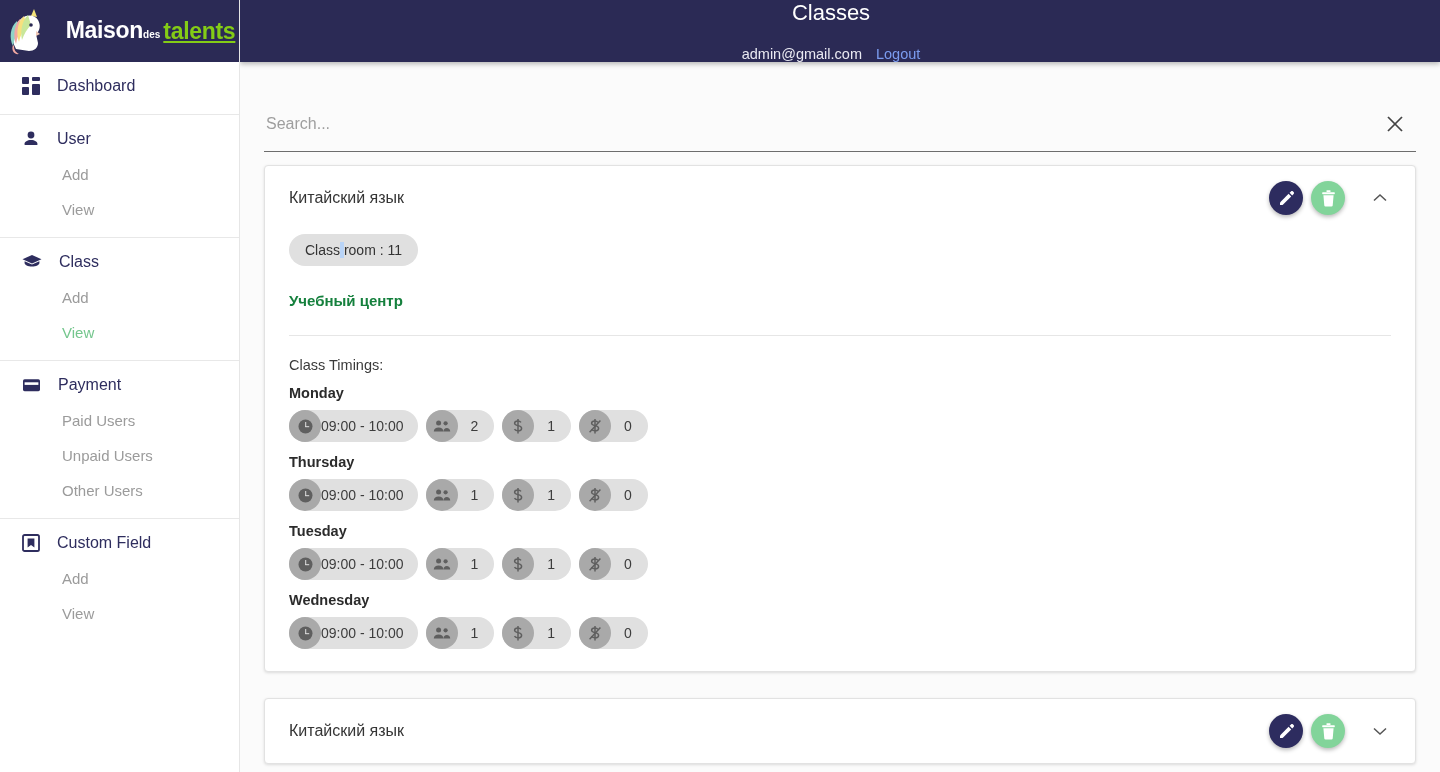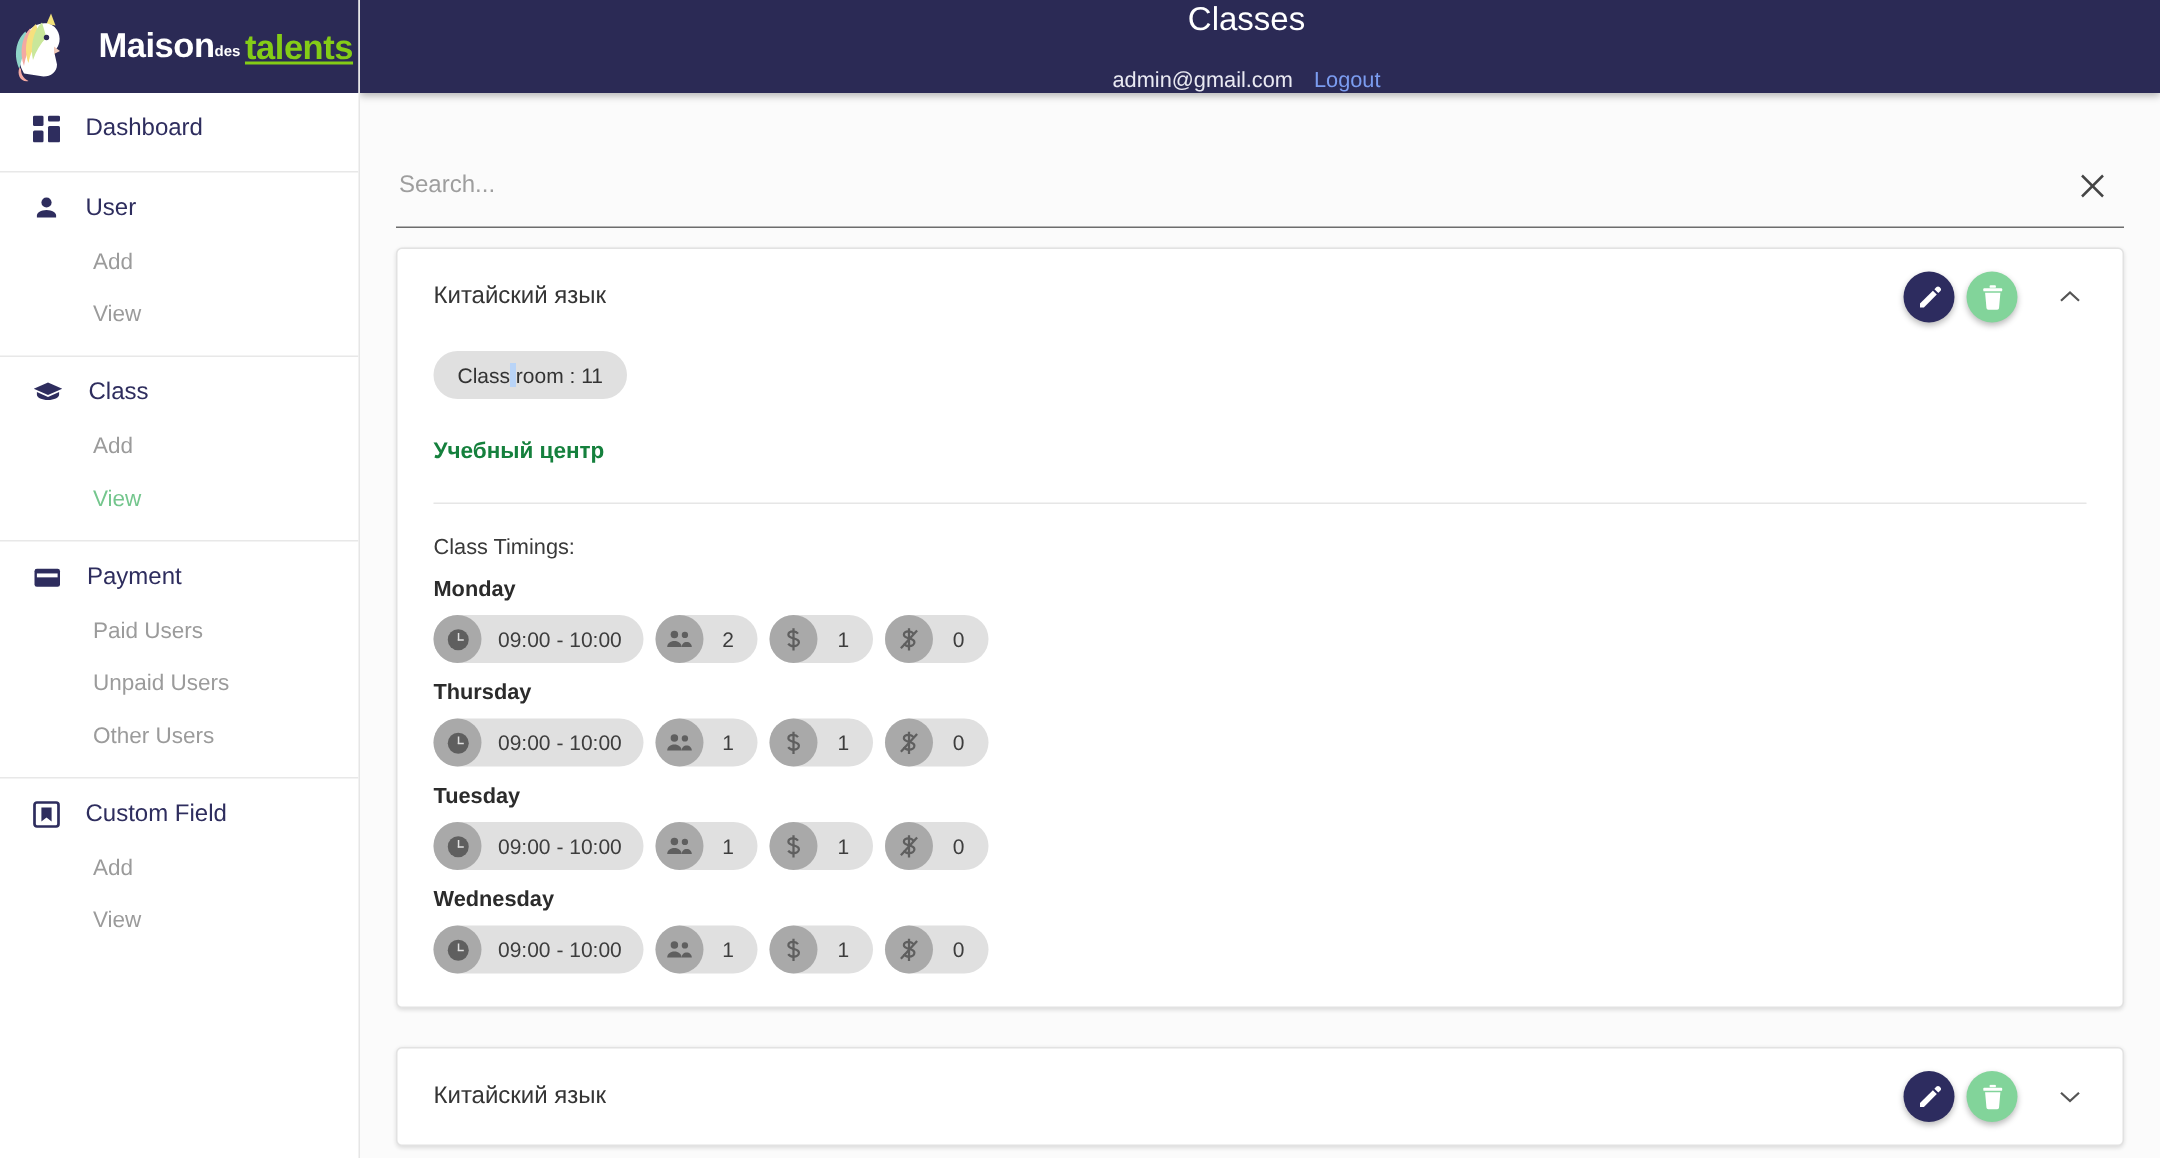--- a/index.html
+++ b/index.html
@@ -109,21 +109,21 @@
   .chip-row { display:flex; align-items:center; gap: 8px; margin-top: 9px; }
   .chip {
     display:flex; align-items:center;
     height: 32px; border-radius: 16px; background:#e0e0e0; color:#3d3d3d;
     font-size: 14px; padding-right: 14px;
   }
   .chip-ic {
     width: 32px; height: 32px; border-radius: 50%; background:#a9a9a9;
     display:flex; align-items:center; justify-content:center; flex:0 0 32px;
   }
-  .chip-tx { padding-left: 11px; white-space: nowrap; }
+  .chip-tx { white-space: nowrap; }
   .chip-tx.num { padding-left: 13px; padding-right: 2px; }
 </style>
 </head>
 <body>
 
 <div class="app">
 
   <aside class="sidebar">
 
     <div class="logo-bar">

